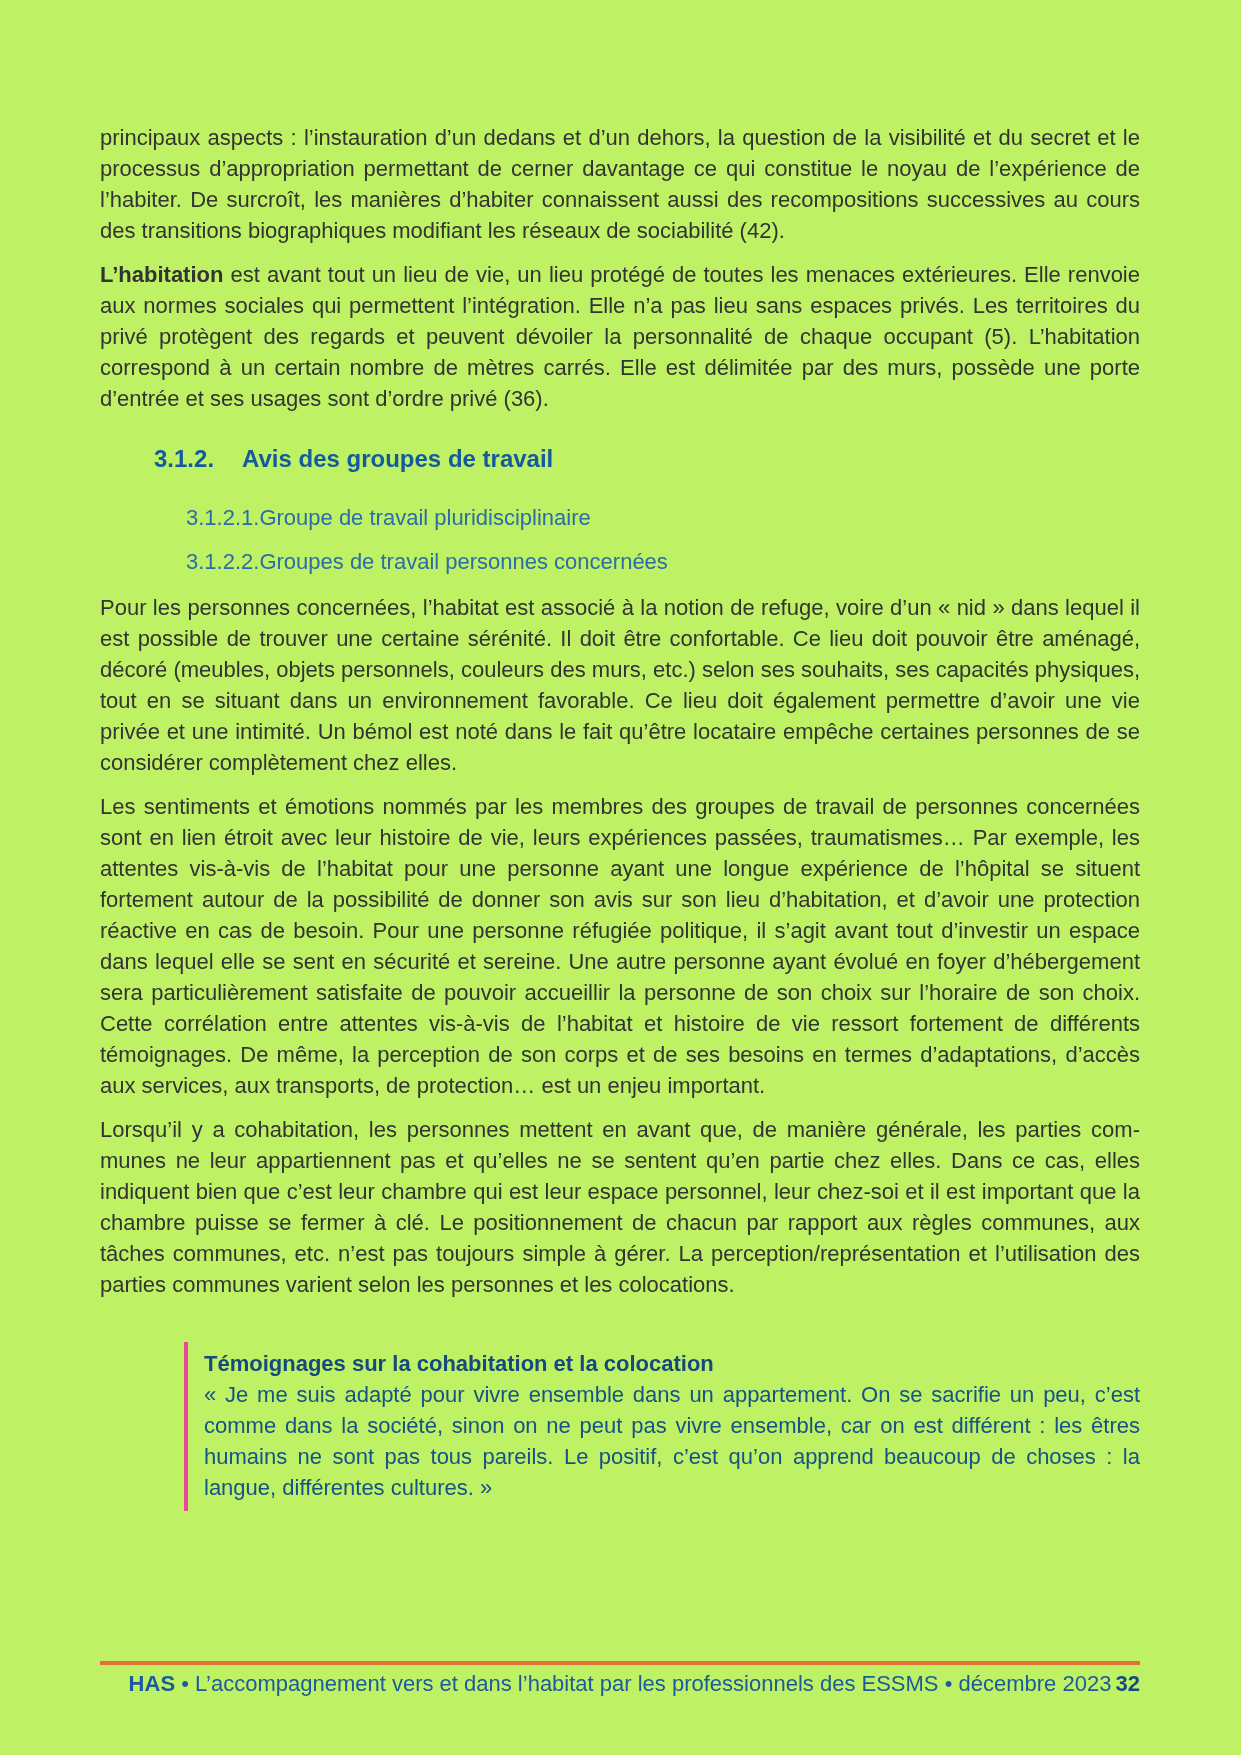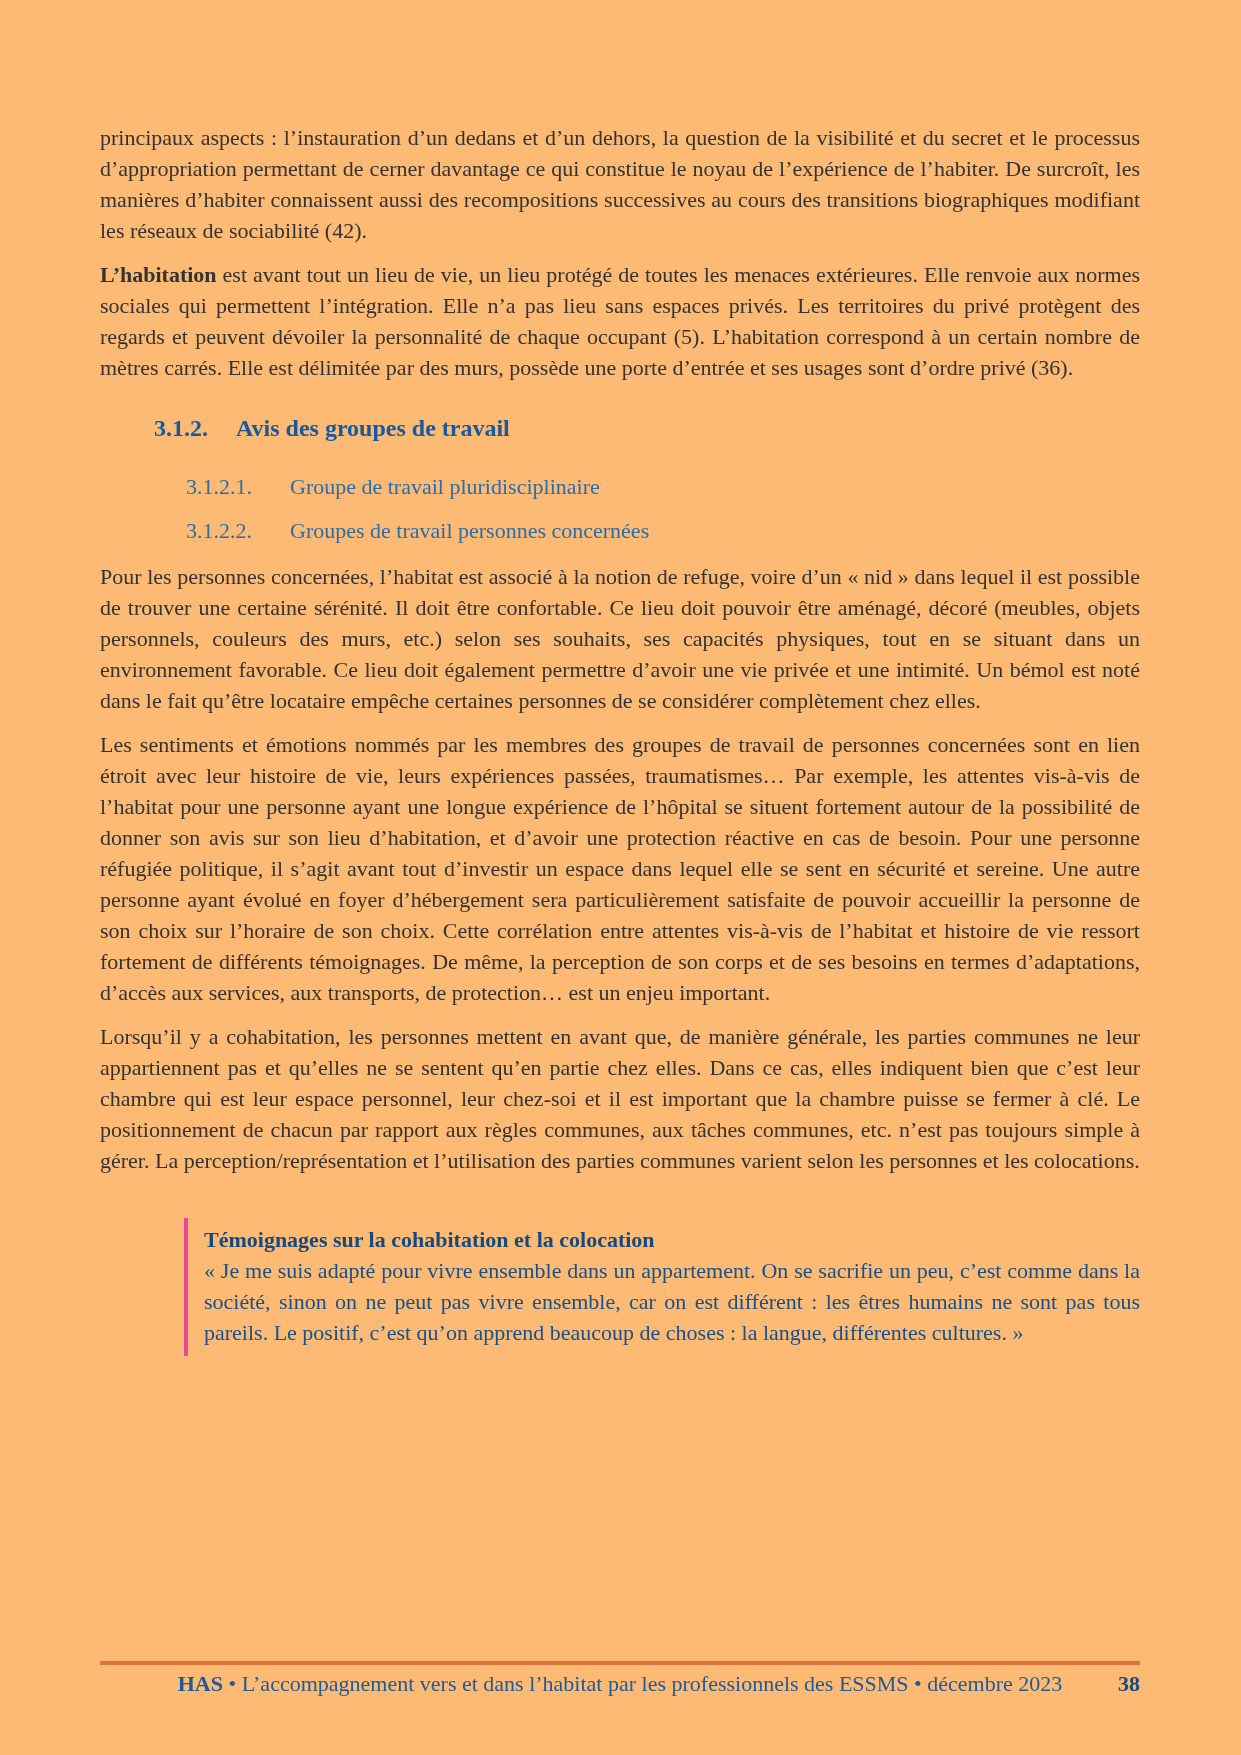--- a/index.html
+++ b/index.html
@@ -2,21 +2,21 @@
 <html lang="fr"><head>
 <meta charset="utf-8">
 <style>
   html, body { margin: 0; padding: 0; }
   body {
     width: 1241px; height: 1755px;
     background: #ffffff;
     font-family: "Liberation Sans", sans-serif;
     position: relative;
   }
-  .page { position: absolute; inset: 0; background: #fdba74; overflow: hidden; font-family: Liberation Serif, serif; }
+  .page { position: absolute; inset: 0; background: #bef264; overflow: hidden; }
 
   .content { position: absolute; left: 100px; top: 122px; width: 1040px; }
 
   p.body {
     margin: 0 0 13px 0;
     font-size: 22px; line-height: 31px;
     color: #333333;
     text-align: justify;
   }
   p.body b { font-weight: bold; }
@@ -26,21 +26,21 @@
     font-size: 24px; line-height: 30px;
     color: #155A9F; font-weight: bold;
   }
   h2.h3 .num { margin-right: 28px; }
 
   h3.h4 {
     margin: 14px 0 16px 86px;
     font-size: 22px; line-height: 28px;
     color: #2C6CA8; font-weight: normal;
   }
-  h3.h4 .num { margin-right: 38px; }
+  h3.h4 .num { }
 
   .quote {
     margin: 42px 0 0 84px;
     border-left: 4px solid #ec4899;
     padding: 6px 0 8px 16px;
     color: #17518A;
   }
   .quote-title { margin: 0; font-size: 22px; line-height: 31px; font-weight: bold; color: #164A7E; }
   .quote-text  { margin: 0; font-size: 22px; line-height: 31px; text-align: justify; }
 
@@ -91,16 +91,16 @@
   </div>
 
   <div class="footer-line"></div>
 
   <div class="footer-row">
     <span class="org">HAS</span>
     <span>•</span>
     <span>L’accompagnement vers et dans l’habitat par les professionnels des ESSMS</span>
     <span>•</span>
     <span>décembre 2023</span>
-    <span class="page-number">38</span>
+    <span class="page-number">32</span>
   </div>
 
 </div>
 
 </body></html>

